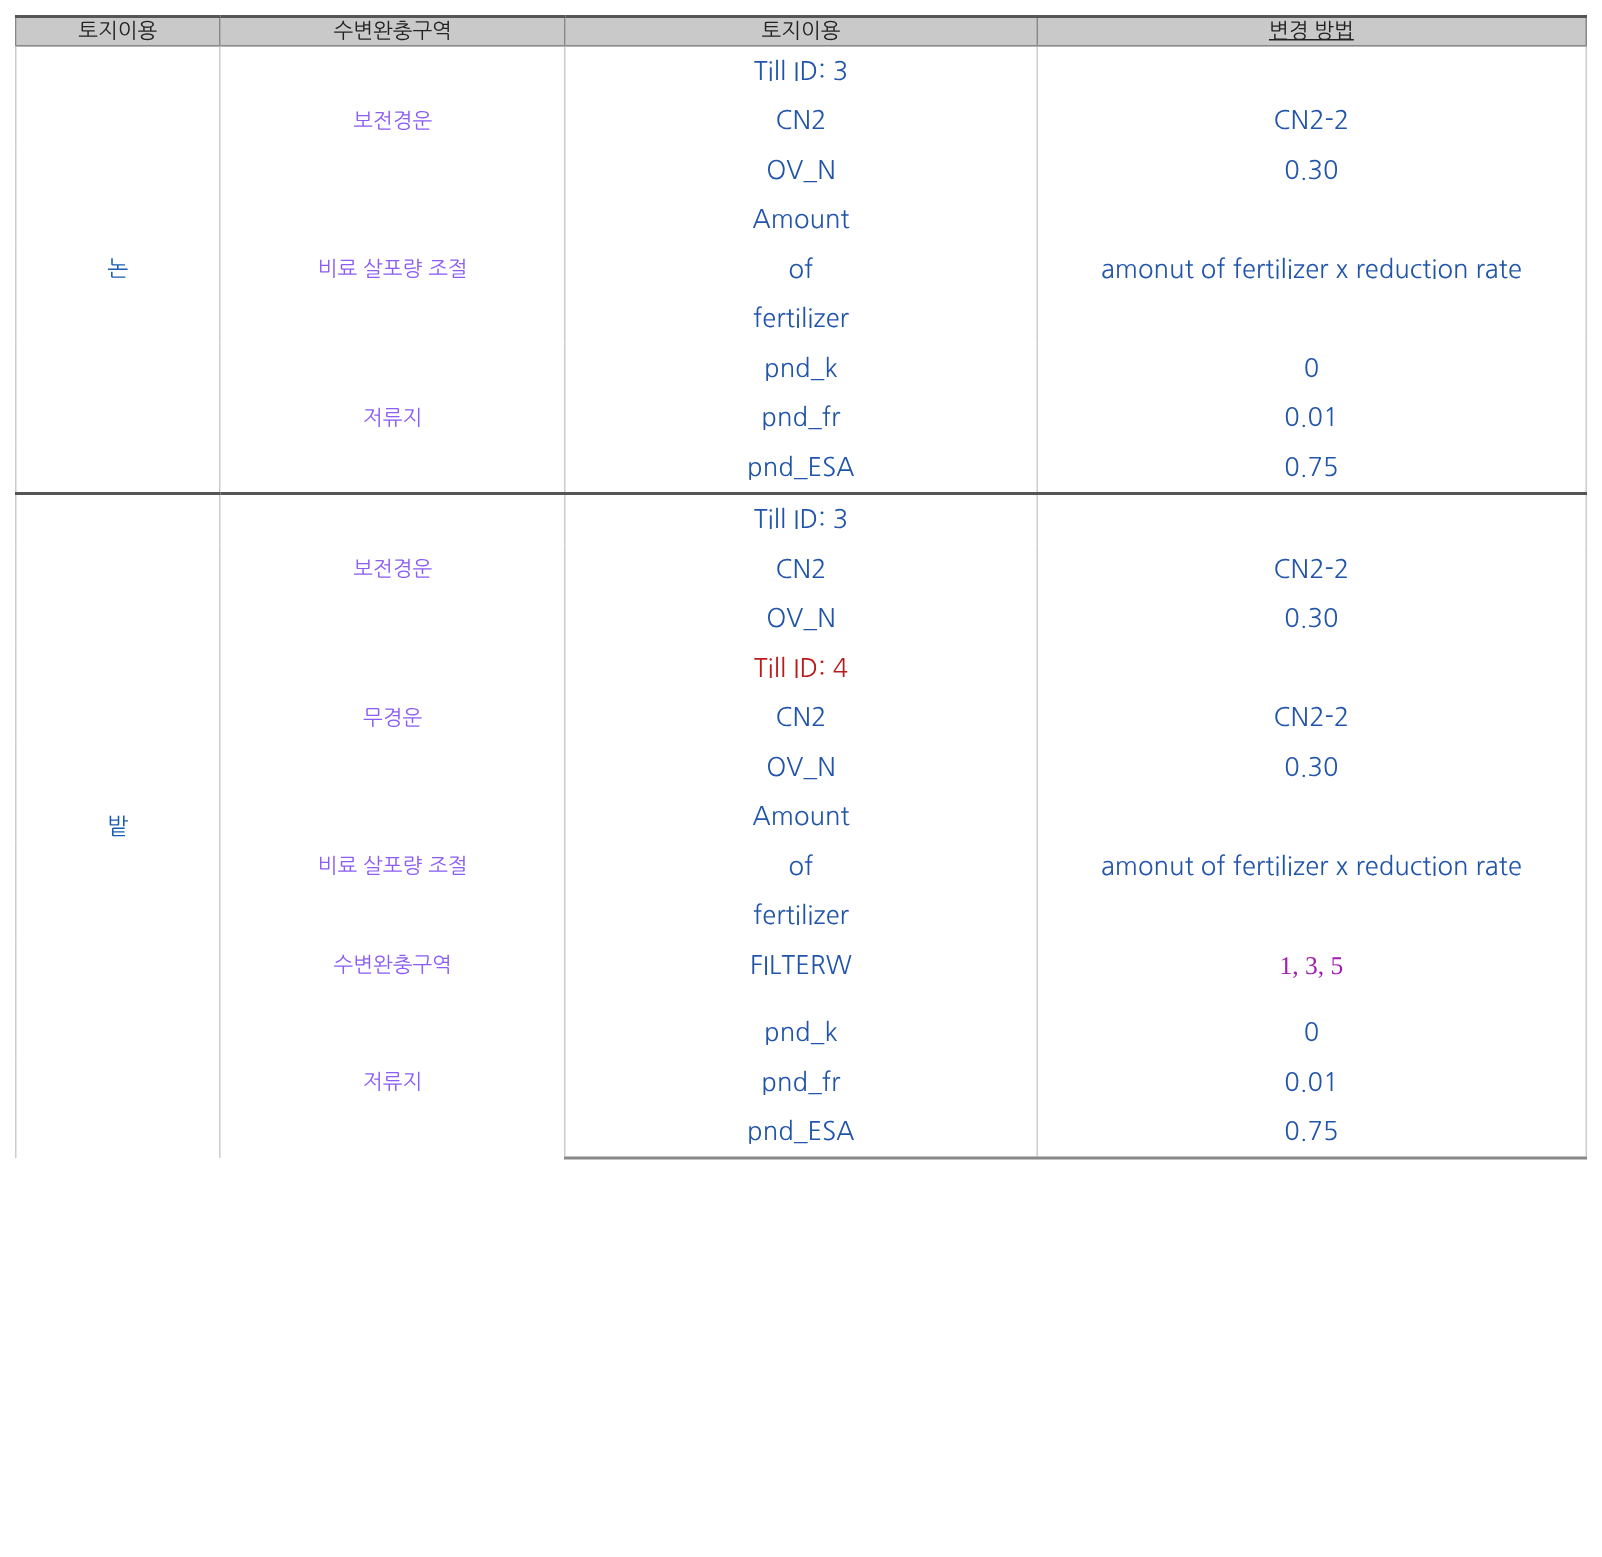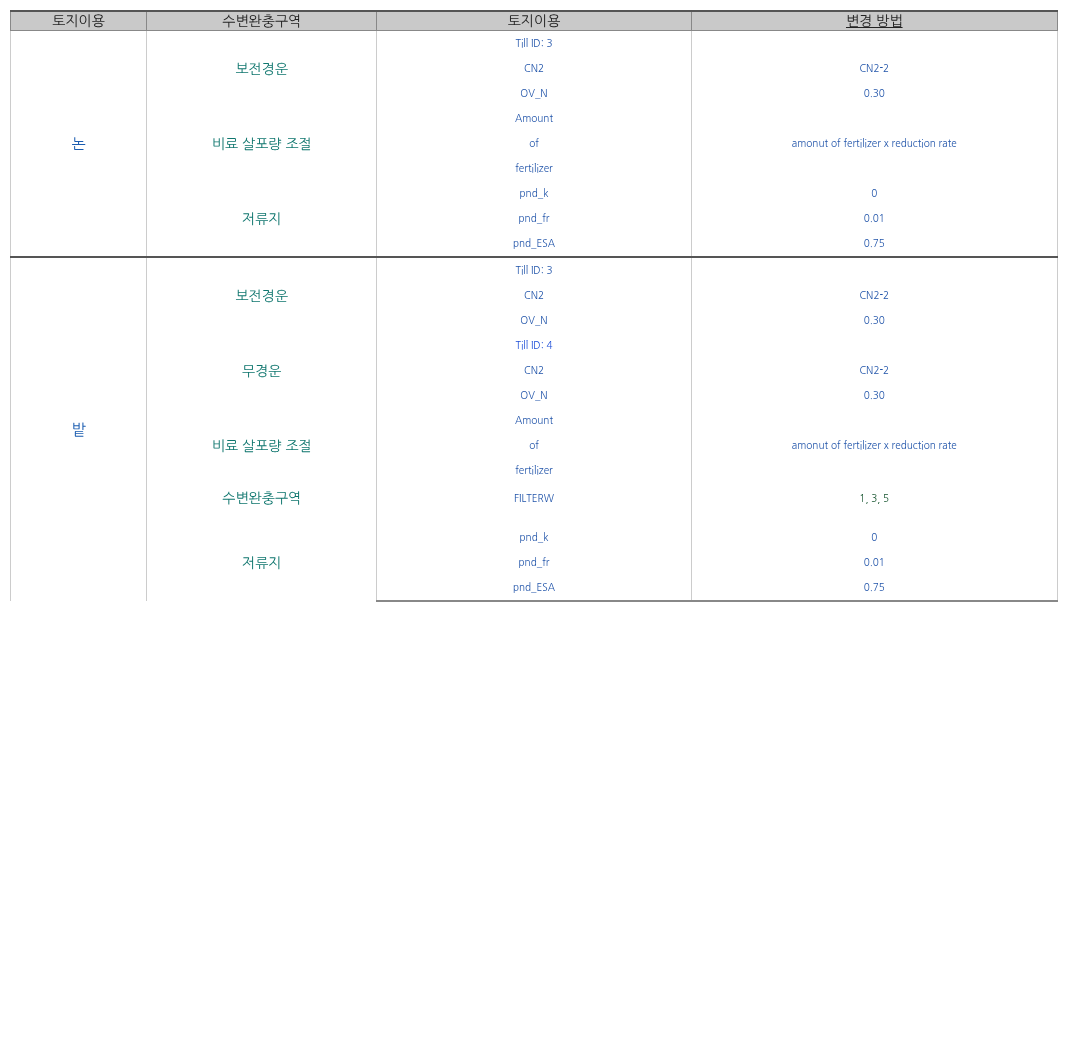--- a/index.html
+++ b/index.html
@@ -30,36 +30,36 @@
       color: #222;
       font-size: 14px;
     }
     tbody tr td {
       padding: 6px 8px;
       text-align: center;
       vertical-align: middle;
       border-left: 1px solid #ccc;
       border-right: 1px solid #ccc;
       color: #444;
-      font-size: 10px;
+      font-size: 17px;
     }
     .col-land { width: 13%; }
     .col-mgmt { width: 22%; }
     .col-param { width: 30%; }
     .col-change { width: 35%; text-decoration: underline; }
 
     .section-divider td {
       border-top: 2px solid #555 !important;
     }
     td.land-cell {
       color: #1a5cb0;
       font-size: 15px;
     }
     td.mgmt-cell {
-      color: #0f766e;
+      color: #8b5cf6;
       font-size: 14px;
     }
     .last-row td {
       border-bottom: 2px solid #888;
     }
     .header-row th {
       border-top: 2px solid #555;
       border-bottom: 1px solid #888;
     }
   </style>
@@ -128,21 +128,21 @@
       <td style="color:#2255aa;">CN2</td>
       <td style="color:#2255aa;">CN2-2</td>
     </tr>
     <tr>
       <td style="color:#2255aa;">OV_N</td>
       <td style="color:#2255aa;">0.30</td>
     </tr>
 
     <tr>
       <td rowspan="3" class="mgmt-cell">무경운</td>
-      <td style="color:#1d4ed8;">Till ID: 4</td>
+      <td style="color:#b91c1c;">Till ID: 4</td>
       <td style="color:#2255aa;"></td>
     </tr>
     <tr>
       <td style="color:#2255aa;">CN2</td>
       <td style="color:#2255aa;">CN2-2</td>
     </tr>
     <tr>
       <td style="color:#2255aa;">OV_N</td>
       <td style="color:#2255aa;">0.30</td>
     </tr>
@@ -155,21 +155,21 @@
     <tr>
       <td style="color:#2255aa;">of</td>
     </tr>
     <tr>
       <td style="color:#2255aa;">fertilizer</td>
     </tr>
 
     <tr>
       <td class="mgmt-cell">수변완충구역</td>
       <td style="color:#2255aa;">FILTERW</td>
-      <td style="color:#14532d;">1, 3, 5</td>
+      <td style="color:#a21caf;font-family:Liberation Serif, serif;">1, 3, 5</td>
     </tr>
 
     <tr>
       <td style="height:10px;"></td>
       <td></td>
       <td></td>
     </tr>
 
     <tr>
       <td rowspan="3" class="mgmt-cell">저류지</td>

